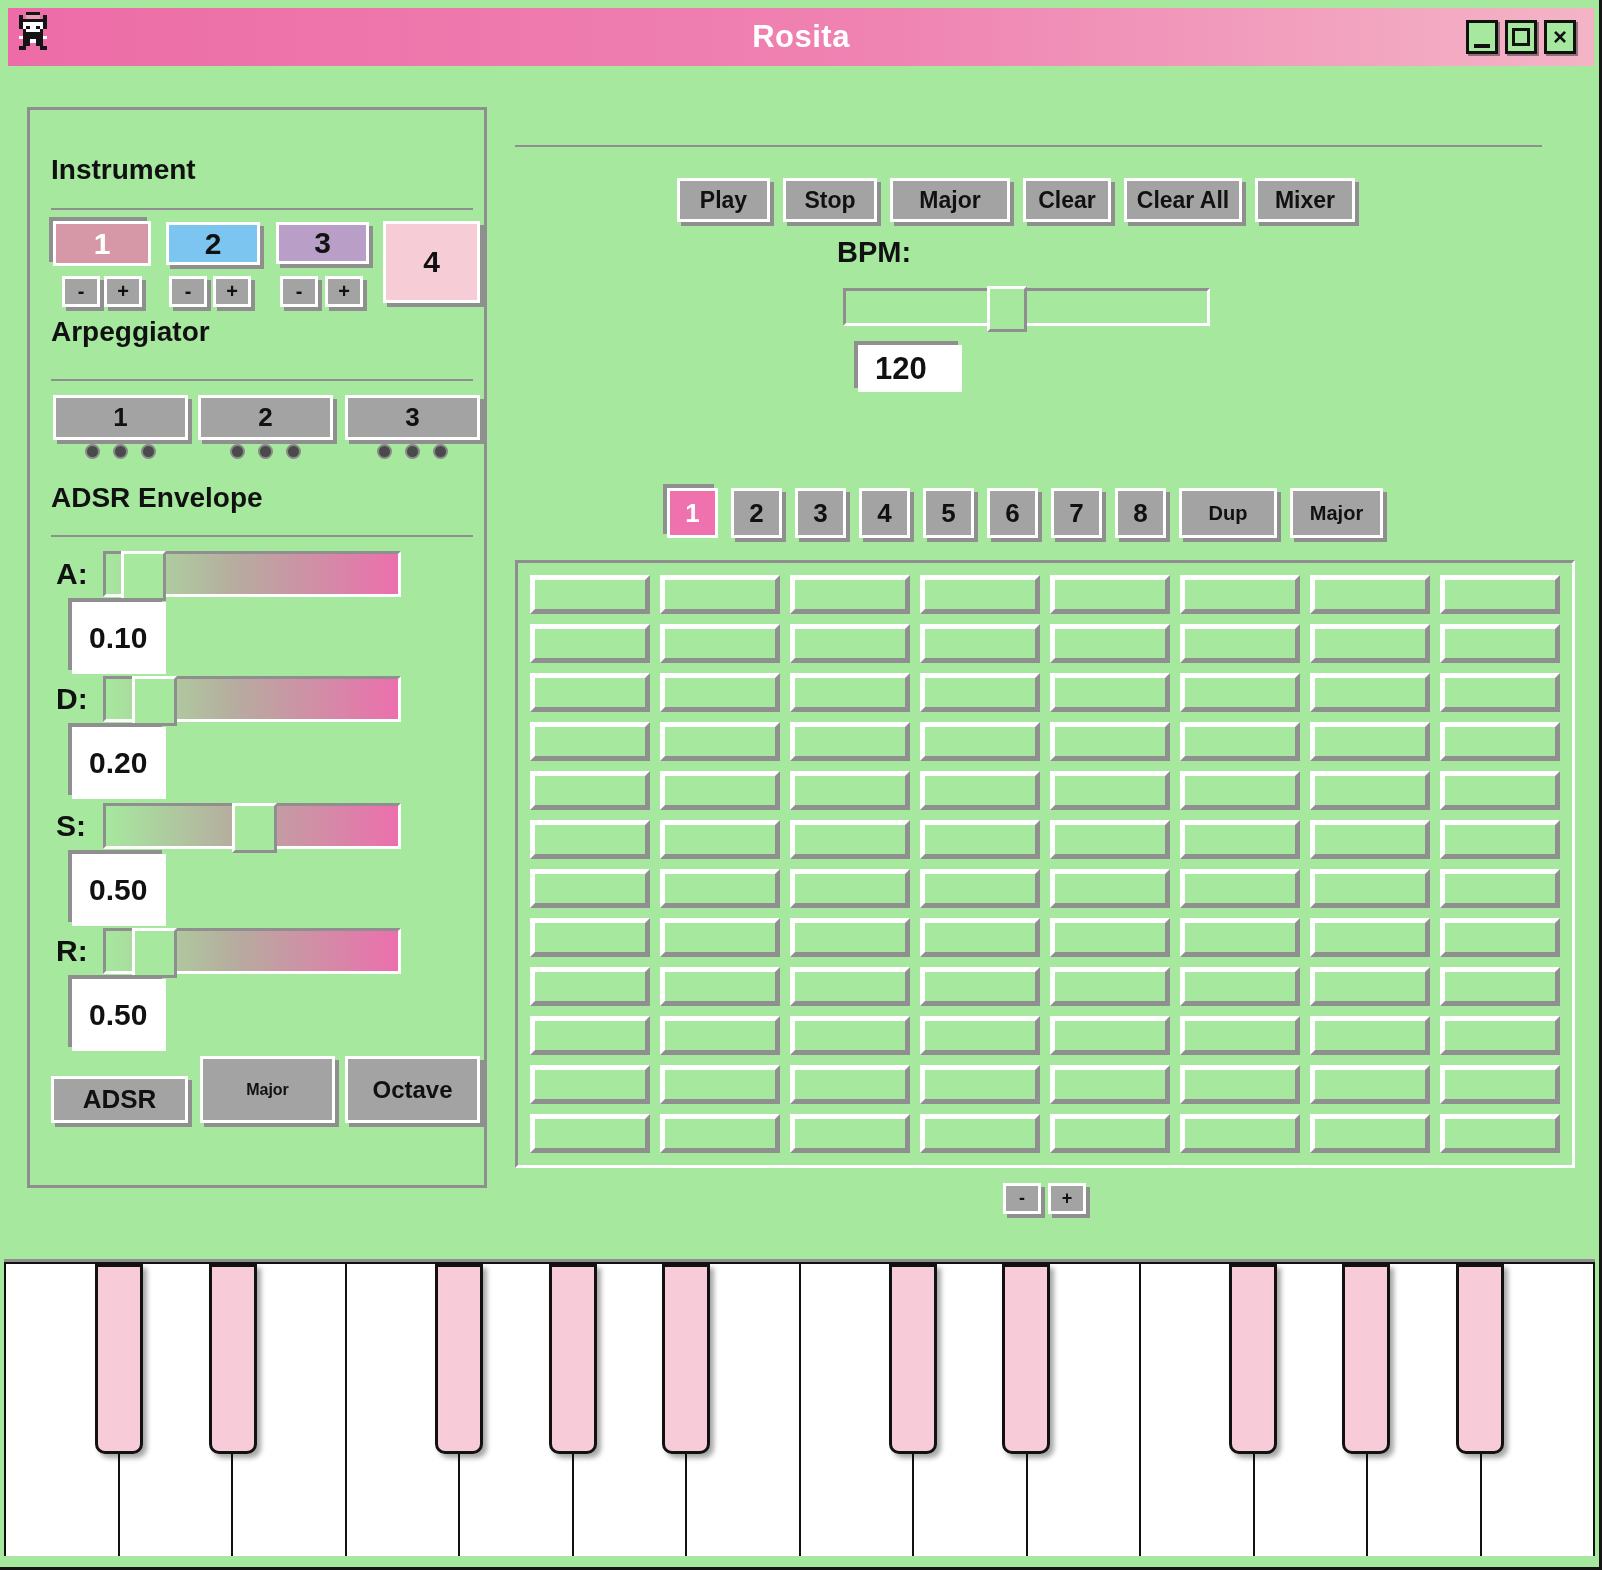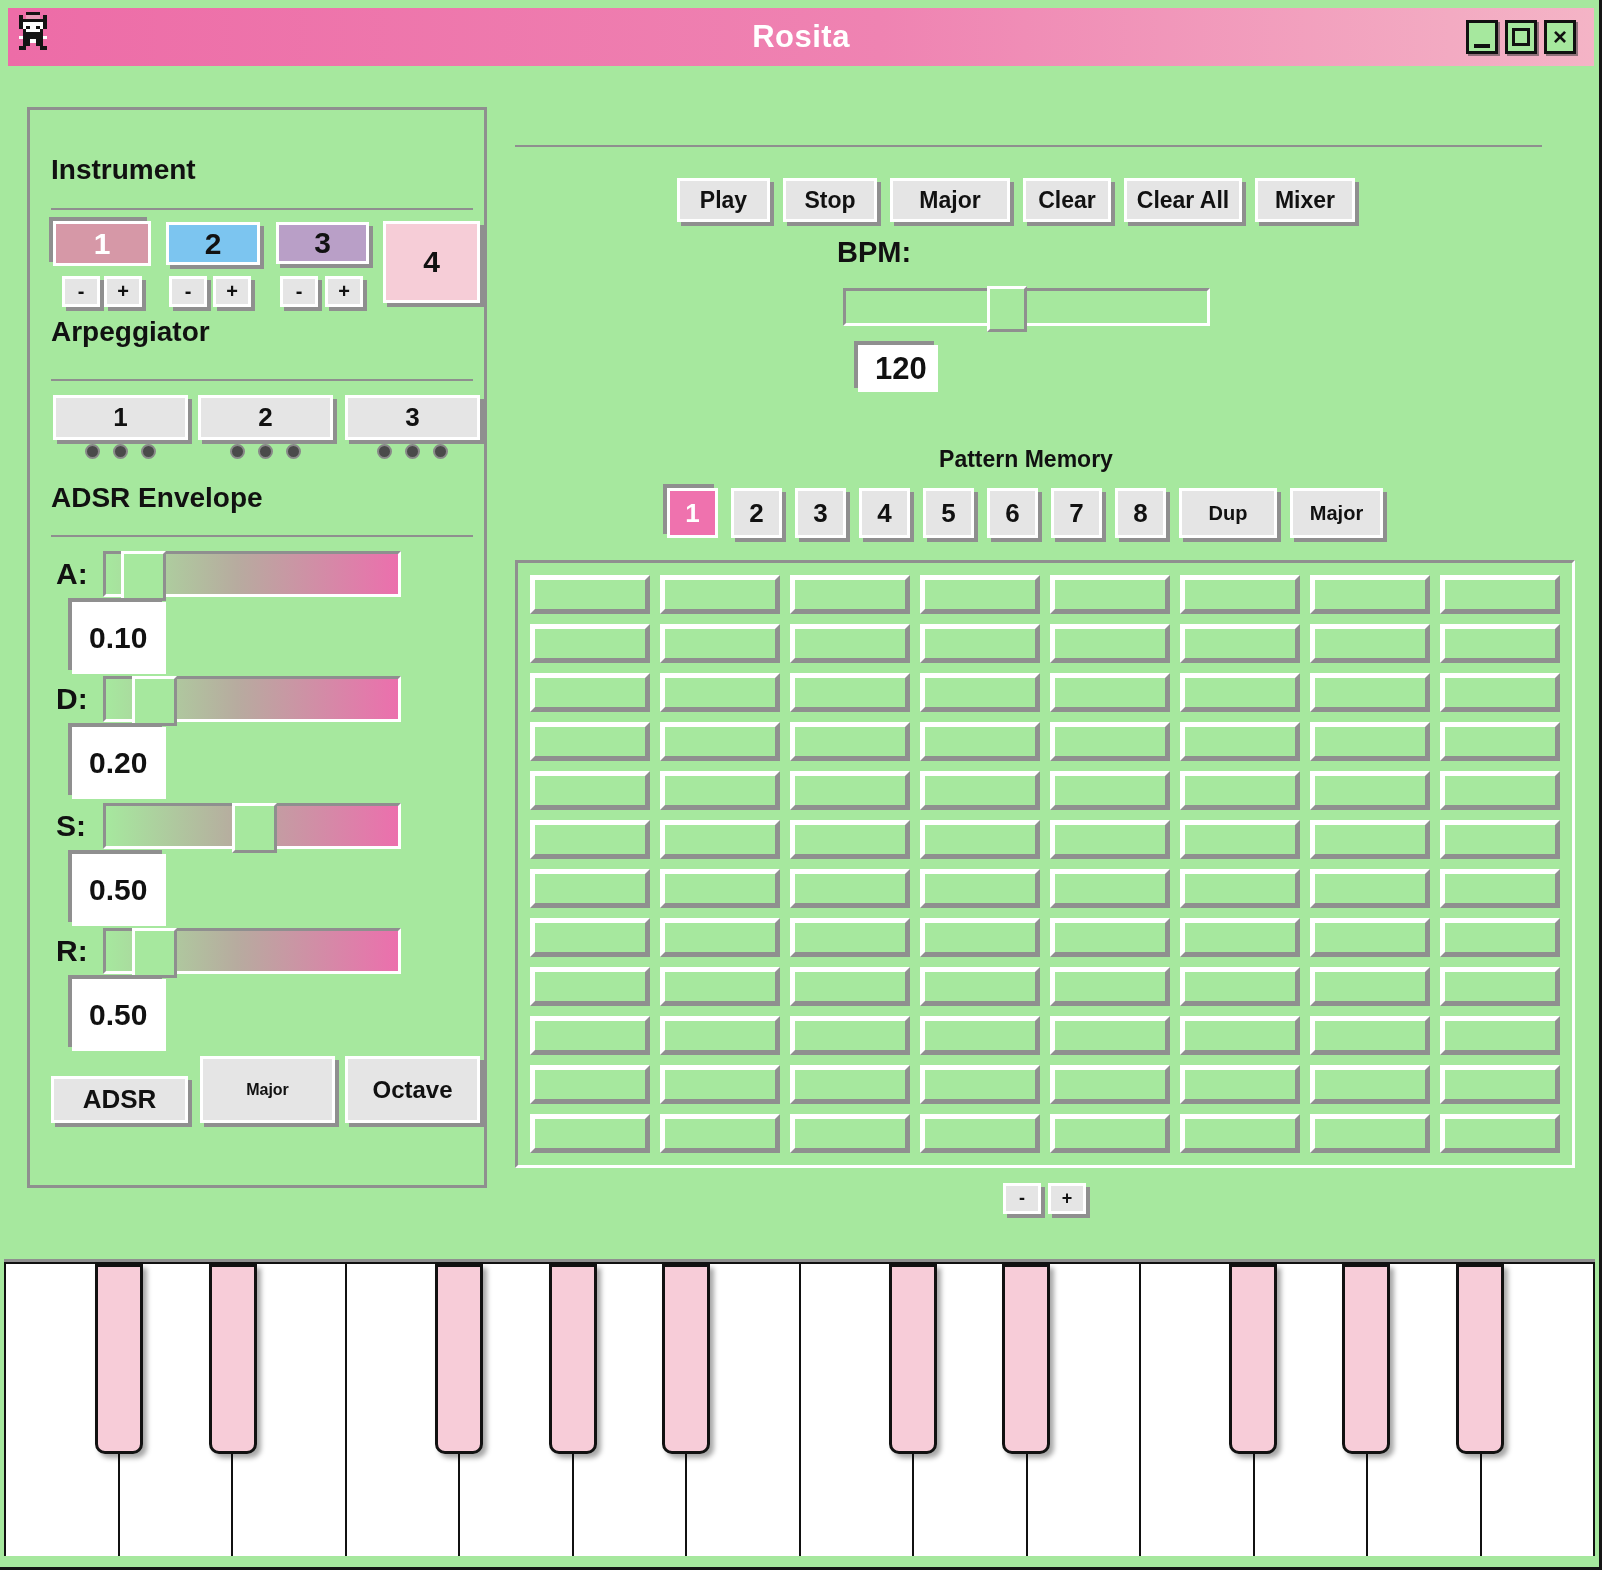--- a/index.html
+++ b/index.html
@@ -16,21 +16,21 @@
     font-size:31px;font-weight:bold;letter-spacing:.5px;}
   .win-controls{position:absolute;right:18px;top:12px;display:flex;gap:7px;}
   .win-btn{width:32px;height:34px;background:#a6e89e;border:3px solid #111;
     box-shadow:2px 2px 0 rgba(60,60,60,.55);display:flex;align-items:center;justify-content:center;
     padding:0;cursor:pointer;font-family:inherit;position:relative;}
   .glyph-min{position:absolute;bottom:3px;left:5px;width:16px;height:4px;background:#111;}
   .glyph-max{width:12px;height:12px;border:3px solid #111;}
   .glyph-close{font-size:24px;font-weight:bold;color:#111;line-height:1;}
 
   
-  .raised{background:#e5e5e5;border:3px solid #fff;box-shadow:4px 4px 0 #8f8f8f;}
+  .raised{background:#a3a3a3;border:3px solid #fff;box-shadow:4px 4px 0 #8f8f8f;}
   .pressed{border:3px solid #fff;box-shadow:-4px -4px 0 #8f8f8f;}
   .sunken{border:3px solid;border-color:#8f8f8f #fff #fff #8f8f8f;}
   .btn{display:flex;align-items:center;justify-content:center;color:#111;
     font-family:inherit;cursor:pointer;box-sizing:border-box;}
 
   
   .left-panel{position:absolute;left:27px;top:107px;width:460px;height:1081px;
     border:3px solid #8f8f8f;box-sizing:border-box;}
   .heading{position:absolute;left:21px;margin:0;font-size:28px;font-weight:bold;color:#111;}
   .h-instrument{top:44px;}
@@ -56,21 +56,21 @@
   .panel-btn{position:absolute;font-weight:600;}
 
   
   .top-divider{position:absolute;left:515px;top:145px;width:1027px;height:2px;background:#8f8f8f;}
   .transport-row{position:absolute;left:677px;top:178px;display:flex;gap:13px;}
   .transport-btn{height:44px;font-size:23px;font-weight:600;}
   .bpm-label{position:absolute;left:837px;top:236px;font-size:29px;font-weight:bold;color:#111;}
   .bpm-slider{position:absolute;left:843px;top:288px;width:367px;height:38px;box-sizing:border-box;background:#a6e89e;}
   .bpm-thumb{position:absolute;top:-5px;width:40px;height:46px;background:#a6e89e;
     border:3px solid;border-color:#fff #8f8f8f #8f8f8f #fff;box-sizing:border-box;cursor:pointer;}
-  .bpm-value{position:absolute;left:858px;top:345px;width:80px;height:47px;font-size:31px;}
+  .bpm-value{position:absolute;left:858px;top:345px;width:104px;height:47px;font-size:31px;}
   .pm-title{position:absolute;left:667px;top:446px;width:718px;text-align:center;
     font-size:23px;font-weight:bold;color:#111;}
   .pm-row{position:absolute;left:667px;top:488px;display:flex;gap:13px;}
   .pm-slot{width:51px;height:50px;font-size:26px;font-weight:bold;}
   .pm-slot.sel{background:#ef72ae;color:#fff;}
   .pm-wide{height:50px;font-size:20px;font-weight:600;}
   .seq-grid{position:absolute;left:515px;top:560px;width:1060px;height:608px;box-sizing:border-box;
     padding:12px;display:grid;grid-template-columns:repeat(8,1fr);grid-template-rows:repeat(12,1fr);gap:10px;}
   .cell{background:#a6e89e;border:5px solid;border-color:#fff #8f8f8f #8f8f8f #fff;cursor:pointer;}
   .grid-steppers{position:absolute;left:1003px;top:1183px;display:flex;gap:7px;}
@@ -262,21 +262,20 @@
       <button class="btn raised transport-btn" style="width: 118px;">Clear All</button>
       <button class="btn raised transport-btn" style="width: 100px;">Mixer</button>
     </div>
 
   <div class="bpm-label">BPM:</div>
   <div class="bpm-slider sunken">
     <div class="bpm-thumb" id="bpm-thumb" style="left: 39%;"></div>
   </div>
   <div class="bpm-value value-box pressed">120</div>
 
-  <div class="pm-title">Pattern Memory</div>
   <div class="pm-row" id="pm-row">
       <button class="btn pm-slot sel pressed">1</button>
       <button class="btn pm-slot raised">2</button>
       <button class="btn pm-slot raised">3</button>
       <button class="btn pm-slot raised">4</button>
       <button class="btn pm-slot raised">5</button>
       <button class="btn pm-slot raised">6</button>
       <button class="btn pm-slot raised">7</button>
       <button class="btn pm-slot raised">8</button>
       <button class="btn pm-wide raised" style="width: 98px;">Dup</button>

